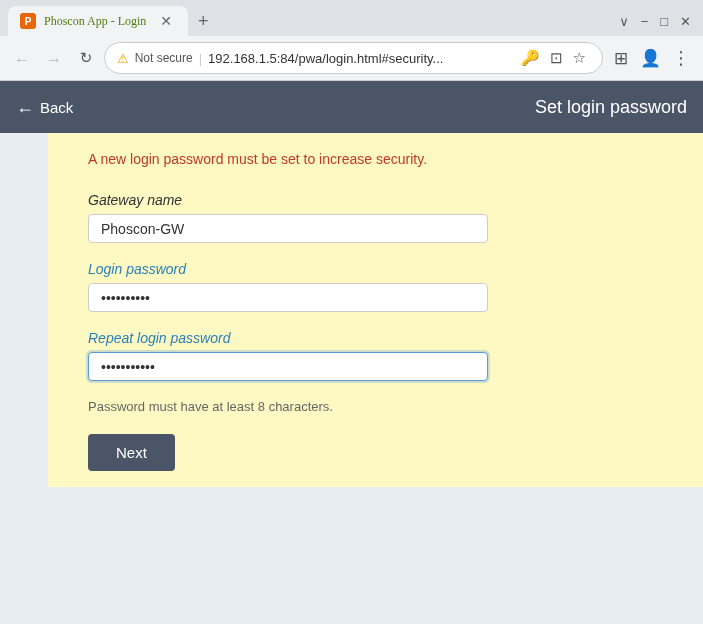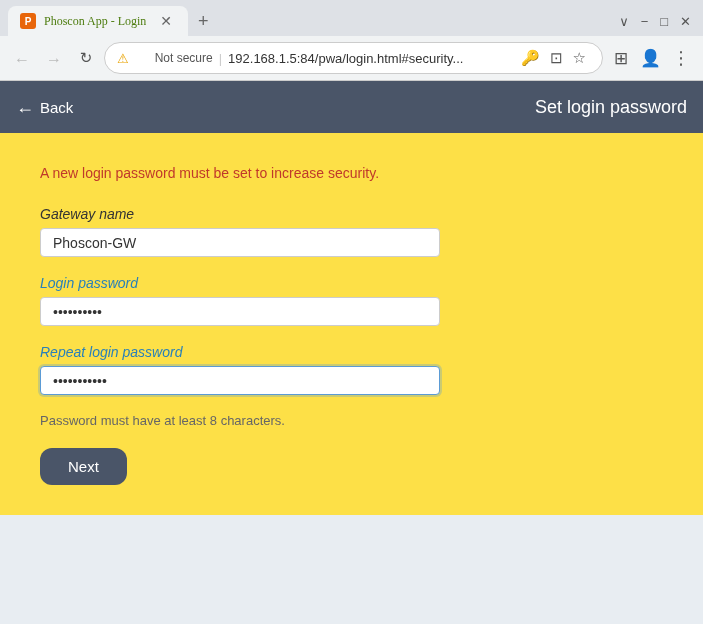--- a/index.html
+++ b/index.html
@@ -117,21 +117,20 @@
       font-size: 13px;
       color: #333;
     }
     .warning-icon {
       color: #e8a200;
       font-size: 13px;
     }
     .not-secure-text {
       color: #555;
       font-size: 12px;
-      margin-left: 20px;
     }
     .url-text {
       color: #333;
       font-size: 13px;
     }
     .address-icons {
       display: flex;
       gap: 2px;
       margin-left: auto;
       align-items: center;
@@ -168,23 +167,24 @@
     .app-title {
       flex: 1;
       text-align: right;
       font-size: 18px;
       font-weight: normal;
       color: white;
     }
 
     
     .main-content {
-      background: #fde047;
-      padding: 30px 40px;
+      background: #fef9c3;
+      padding: 16px 40px;
       flex: 1;
+      margin-left: 48px;
     }
     .intro-text {
       font-size: 14px;
       color: #333;
       margin-bottom: 22px;
       line-height: 1.5;
     }
     .intro-text span {
       color: #c0392b;
     }
@@ -217,21 +217,21 @@
     }
     .hint-text {
       font-size: 13px;
       color: #666;
       margin-bottom: 20px;
     }
     .next-btn {
       background: #4a5568;
       color: white;
       border: none;
-      border-radius: 12px;
+      border-radius: 4px;
       padding: 10px 28px;
       font-size: 15px;
       cursor: pointer;
       font-weight: normal;
       text-align: center;
     }
 
     .field-group {
       margin-bottom: 4px;
     }

